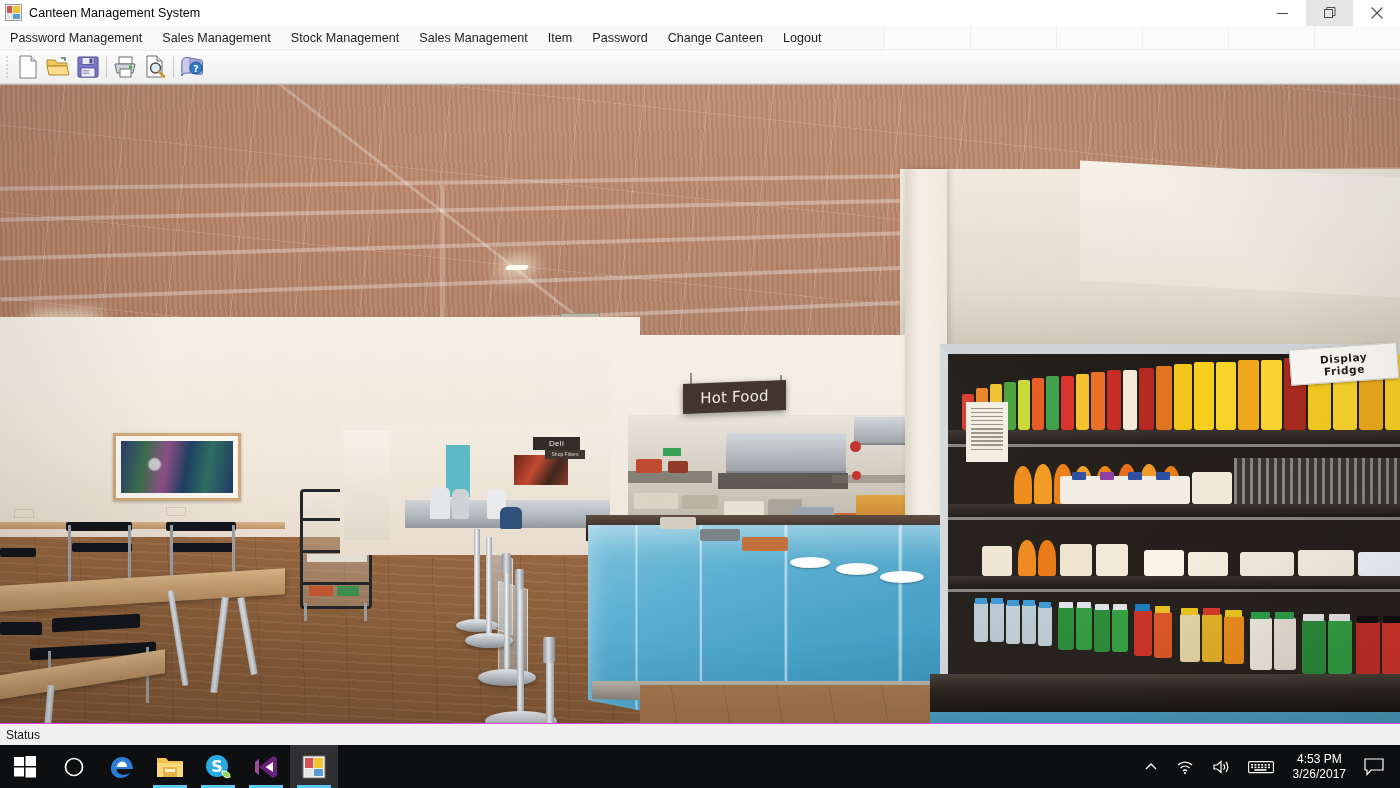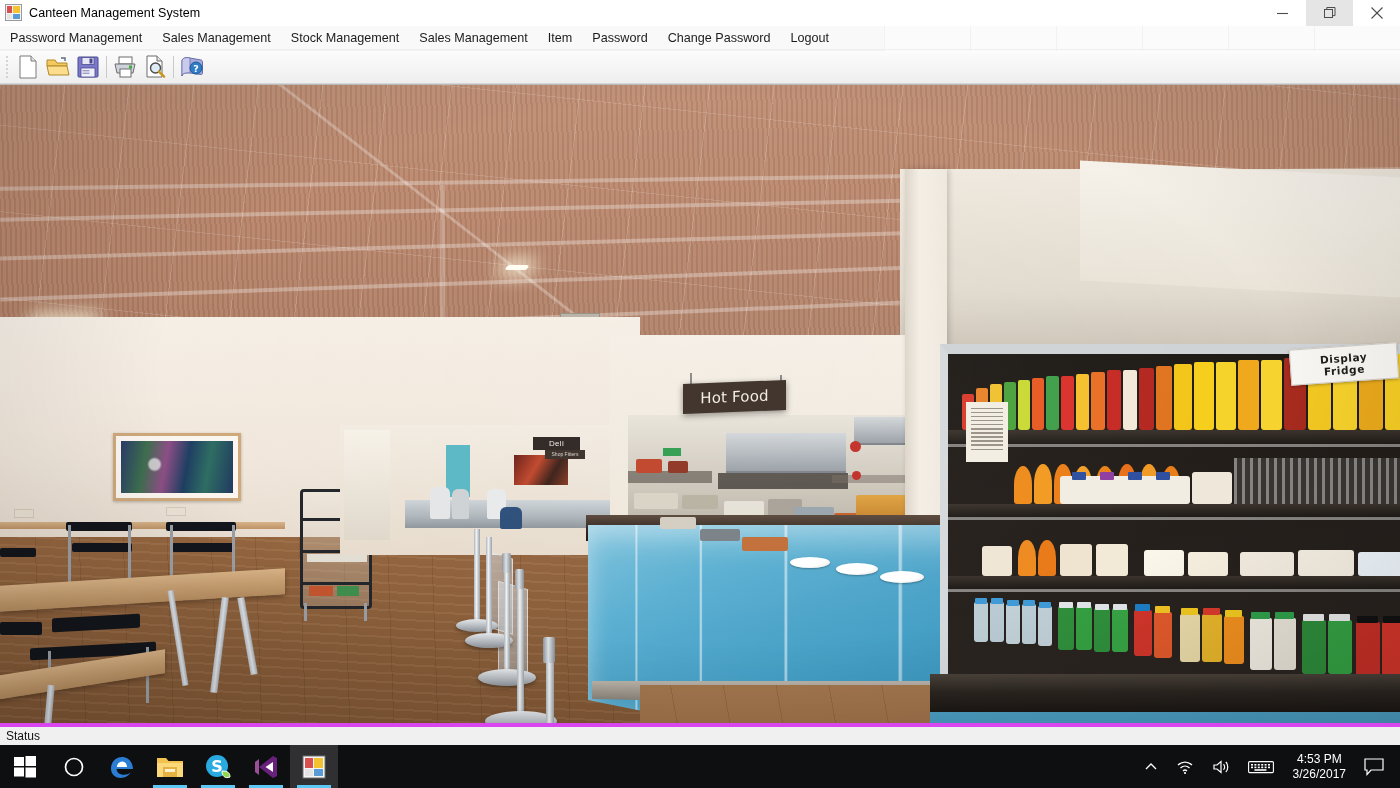--- a/index.html
+++ b/index.html
@@ -362,21 +362,21 @@
     position: absolute; inset: 0;
     background:
       radial-gradient(ellipse at 52% 45%, rgba(255,255,255,0.05) 0%, rgba(0,0,0,0) 55%, rgba(0,0,0,0.16) 100%);
     pointer-events: none;
   }
 
   
   .statusbar {
     height: 22px; flex: 0 0 22px;
     background: #f0f0f0;
-    border-top: 4px solid #d946ef;
+    border-top: 1px solid #d946ef;
     display: flex; align-items: center;
   }
   .status-text { font-size: 12px; color: #111; margin-left: 6px; }
 
   
   .taskbar {
     position: absolute; left: 0; top: 745px; width: 1400px; height: 43px;
     background: #0e0f11;
     display: flex; align-items: center;
   }
@@ -450,21 +450,21 @@
       <div class="menu-band"></div>
         <div class="menu-band"></div>
         <div class="menu-band"></div>
     </div>
     <div class="menu-item">Password Management</div>
     <div class="menu-item">Sales Management</div>
     <div class="menu-item">Stock Management</div>
     <div class="menu-item">Sales Management</div>
     <div class="menu-item">Item</div>
     <div class="menu-item">Password</div>
-    <div class="menu-item">Change Password</div>
+    <div class="menu-item">Change Canteen</div>
     <div class="menu-item">Logout</div>
   </div>
 
   <div class="toolbar">
     <div class="grip">
       <i></i>
         <i></i>
         <i></i>
         <i></i>
         <i></i>

